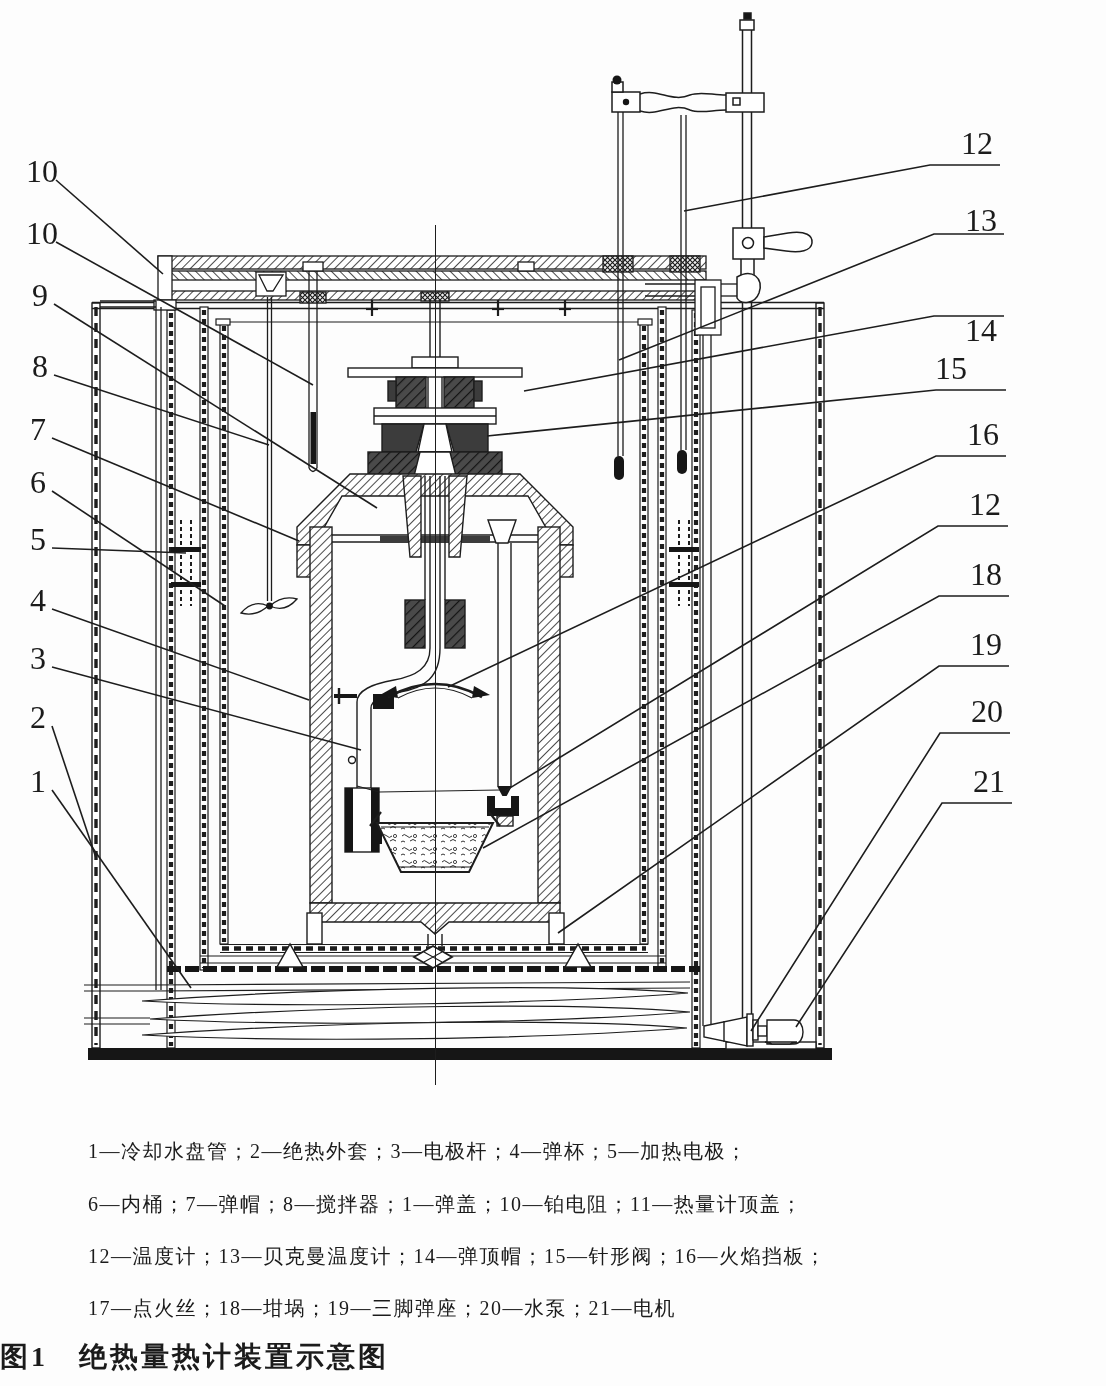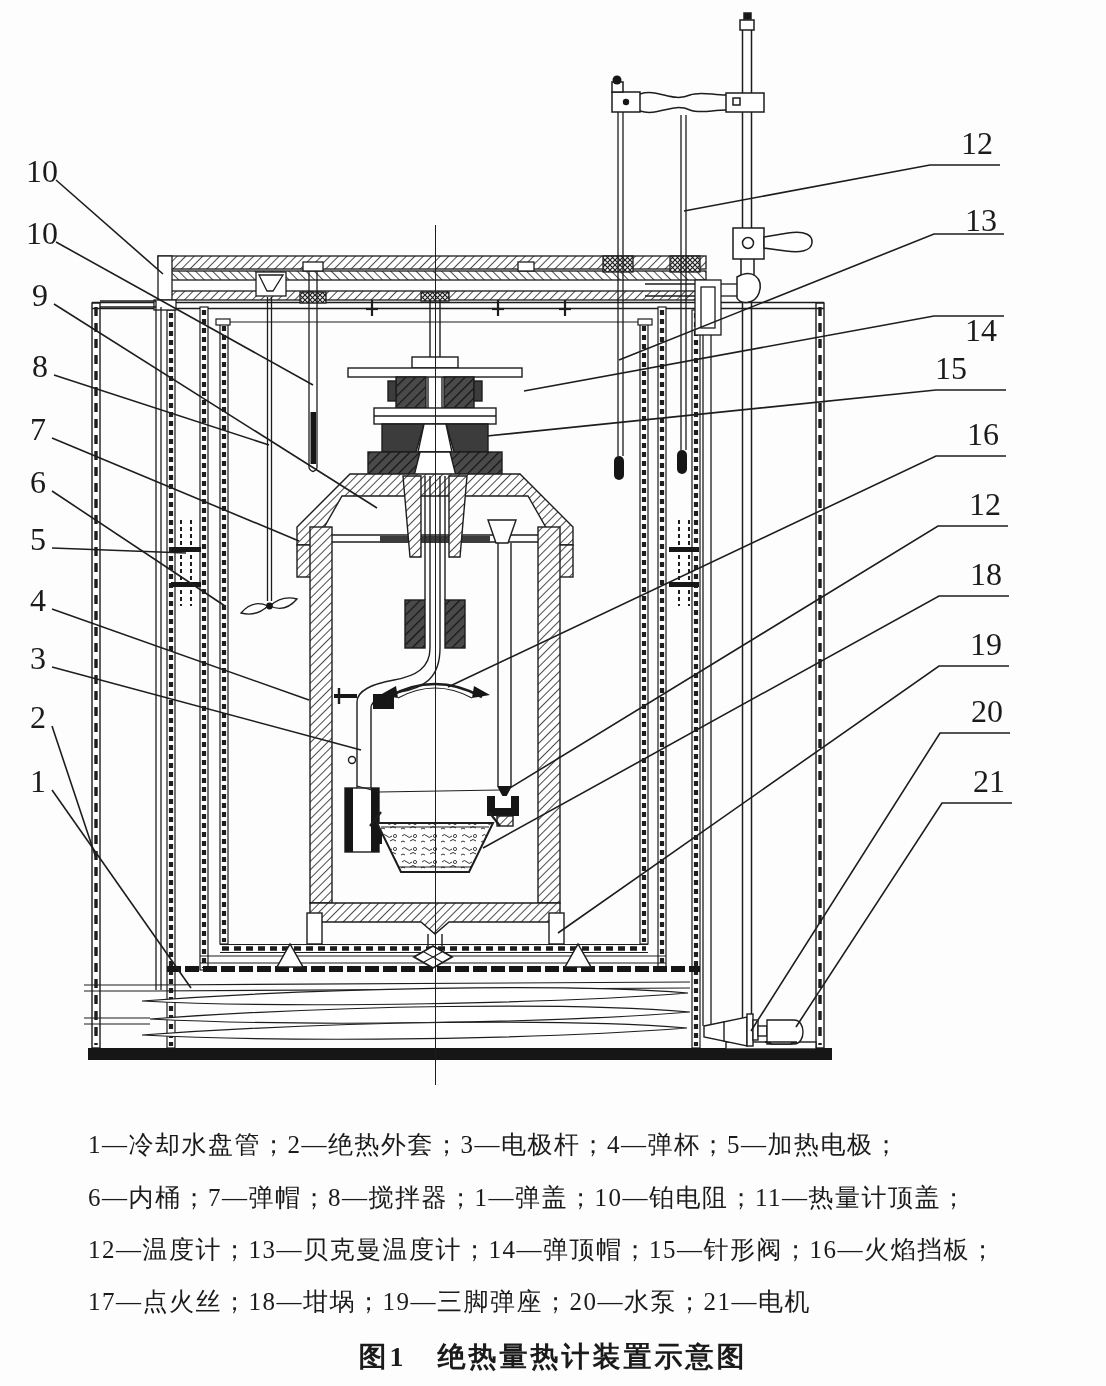--- a/index.html
+++ b/index.html
@@ -3,22 +3,22 @@
 <meta charset="utf-8">
 <style>
   html,body{margin:0;padding:0;background:#ffffff;}
   .page{position:relative;width:1106px;height:1386px;background:#fdfdfd;overflow:hidden;
         font-family:"Liberation Serif","DejaVu Serif",serif;color:#1b1b1b;}
   .page svg{position:absolute;left:0;top:0;}
   .callout-layer{position:absolute;left:0;top:0;width:100%;height:100%;pointer-events:none;}
   .callout{position:absolute;transform:translate(-50%,-50%);font-size:32px;color:#1b1b1b;
            font-family:"Liberation Serif","DejaVu Serif",serif;}
   .legend{position:absolute;left:88px;width:960px;}
-  .legend-line{position:absolute;left:0;white-space:nowrap;font-size:25px;letter-spacing:1.5px;}
-  .caption{position:absolute;left:0;top:1338px;width:100%;text-align:center;font-size:28px;
+  .legend-line{position:absolute;left:0;white-space:nowrap;font-size:20px;letter-spacing:1.5px;margin-top:10px;}
+  .caption{position:absolute;left:0;top:1338px;width:100%;text-align:left;font-size:28px;
            font-weight:bold;letter-spacing:3px;}
 </style>
 </head>
 <body>
 
 <div class="page">
 
 <svg width="1106" height="1386" viewBox="0 0 1106 1386">
 <defs>
   <pattern id="h1" patternUnits="userSpaceOnUse" width="6" height="6" patternTransform="rotate(45)">

